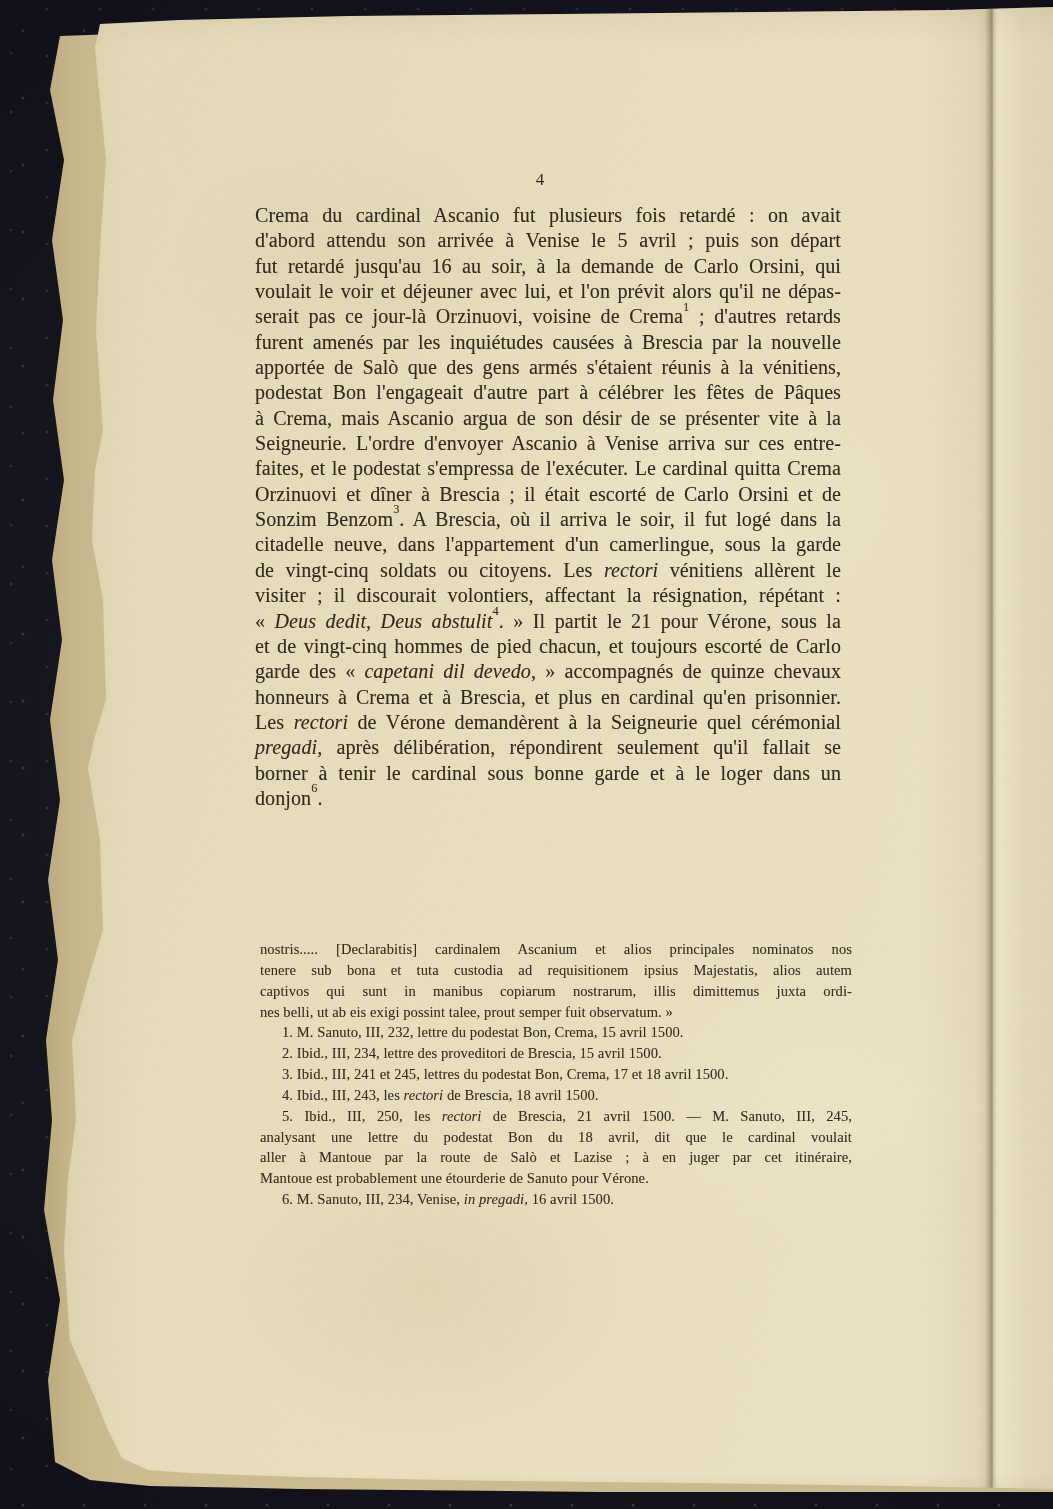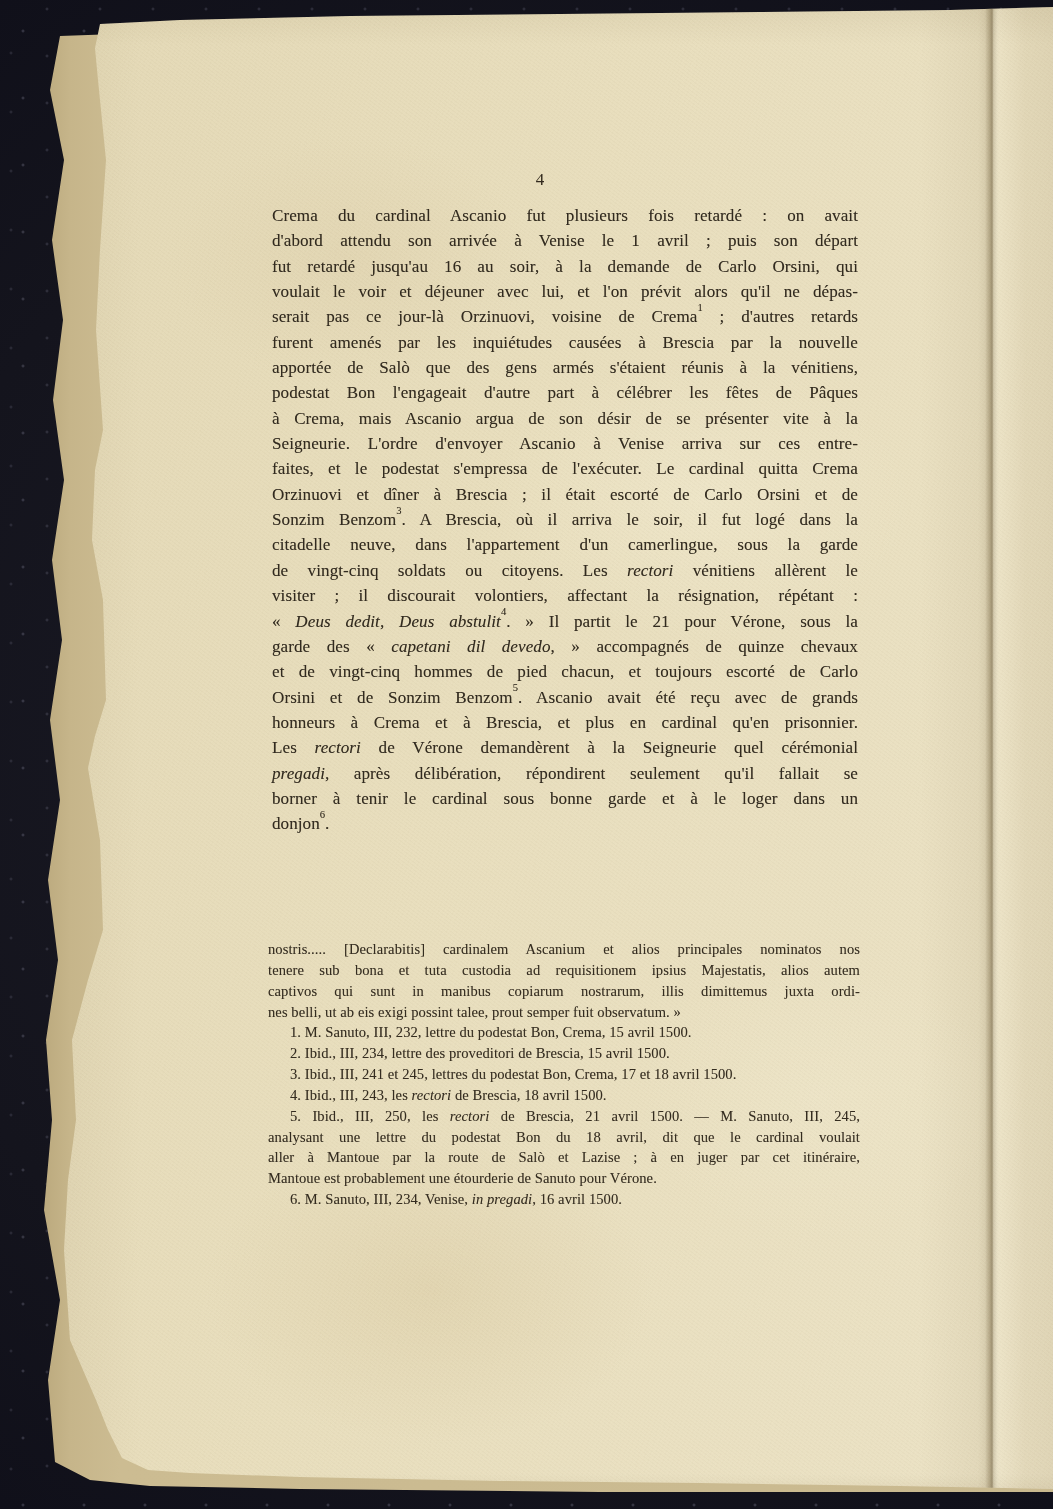--- a/index.html
+++ b/index.html
@@ -44,66 +44,65 @@
   .crease{
     position:absolute;left:985px;top:7px;width:14px;height:1482px;
     background:linear-gradient(to right, rgba(0,0,0,0) 0%, rgba(105,88,52,.30) 35%, rgba(90,74,42,.48) 50%, rgba(0,0,0,.06) 62%, rgba(0,0,0,0) 100%);
   }
   .folio{
     position:absolute;left:272px;top:170px;width:586px;
     transform:translateX(-25px);
     text-align:center;font-size:17px;color:#32291d;
   }
   .bodytext{
-    position:absolute;left:272px;top:203px;width:586px;
-    font-size:17px;line-height:25.35px;color:#312a1f;
+    position:absolute;left:255px;top:203px;width:586px;
+    font-size:20px;line-height:25.35px;color:#312a1f;
     letter-spacing:.1px;
     text-shadow:.2px .2px 0 rgba(45,35,20,.30);
   }
   .footnotes{
-    position:absolute;left:268px;top:939px;width:592px;
+    position:absolute;left:260px;top:939px;width:592px;
     font-size:14.5px;line-height:20.85px;color:#342c20;
     letter-spacing:.1px;
     text-shadow:.2px .2px 0 rgba(45,35,20,.25);
   }
   .tline{text-align:justify;text-align-last:justify;}
   .tline.short{text-align:left;text-align-last:left;}
   .tline.indent{padding-left:22px;}
   .tline sup{font-size:.62em;line-height:0;position:relative;top:-.42em;letter-spacing:0;}
   .tline i{}
 </style>
 </head>
 <body>
 
 <div class="scene">
   <div class="under-page"></div>
   <div class="page">
     <div class="crease"></div>
     <div class="folio">4</div>
     <div class="bodytext">
         <div class="tline">Crema du cardinal Ascanio fut plusieurs fois retardé : on avait</div>
-        <div class="tline">d'abord attendu son arrivée à Venise le 1 avril ; puis son départ</div>
+        <div class="tline">d'abord attendu son arrivée à Venise le 5 avril ; puis son départ</div>
         <div class="tline">fut retardé jusqu'au 16 au soir, à la demande de Carlo Orsini, qui</div>
         <div class="tline">voulait le voir et déjeuner avec lui, et l'on prévit alors qu'il ne dépas-</div>
         <div class="tline">serait pas ce jour-là Orzinuovi, voisine de Crema<sup>1</sup> ; d'autres retards</div>
         <div class="tline">furent amenés par les inquiétudes causées à Brescia par la nouvelle</div>
         <div class="tline">apportée de Salò que des gens armés s'étaient réunis à la vénitiens,</div>
         <div class="tline">podestat Bon l'engageait d'autre part à célébrer les fêtes de Pâques</div>
         <div class="tline">à Crema, mais Ascanio argua de son désir de se présenter vite à la</div>
         <div class="tline">Seigneurie. L'ordre d'envoyer Ascanio à Venise arriva sur ces entre-</div>
         <div class="tline">faites, et le podestat s'empressa de l'exécuter. Le cardinal quitta Crema</div>
         <div class="tline">Orzinuovi et dîner à Brescia ; il était escorté de Carlo Orsini et de</div>
         <div class="tline">Sonzim Benzom<sup>3</sup>. A Brescia, où il arriva le soir, il fut logé dans la</div>
         <div class="tline">citadelle neuve, dans l'appartement d'un camerlingue, sous la garde</div>
         <div class="tline">de vingt-cinq soldats ou citoyens. Les <i>rectori</i> vénitiens allèrent le</div>
         <div class="tline">visiter ; il discourait volontiers, affectant la résignation, répétant :</div>
         <div class="tline">« <i>Deus dedit, Deus abstulit</i><sup>4</sup>. » Il partit le 21 pour Vérone, sous la</div>
+        <div class="tline">et de vingt-cinq hommes de pied chacun, et toujours escorté de Carlo</div>
         <div class="tline">garde des « <i>capetani dil devedo</i>, » accompagnés de quinze chevaux</div>
-        <div class="tline">et de vingt-cinq hommes de pied chacun, et toujours escorté de Carlo</div>
-        <div class="tline">Orsini et de Sonzim Benzom<sup>5</sup>. Ascanio avait été reçu avec de grands</div>
         <div class="tline">honneurs à Crema et à Brescia, et plus en cardinal qu'en prisonnier.</div>
         <div class="tline">Les <i>rectori</i> de Vérone demandèrent à la Seigneurie quel cérémonial</div>
         <div class="tline"><i>pregadi,</i> après délibération, répondirent seulement qu'il fallait se</div>
         <div class="tline">borner à tenir le cardinal sous bonne garde et à le loger dans un</div>
         <div class="tline short">donjon<sup>6</sup>.</div>
       </div>
     <div class="footnotes">
         <div class="tline">nostris..... [Declarabitis] cardinalem Ascanium et alios principales nominatos nos</div>
         <div class="tline">tenere sub bona et tuta custodia ad requisitionem ipsius Majestatis, alios autem</div>
         <div class="tline">captivos qui sunt in manibus copiarum nostrarum, illis dimittemus juxta ordi-</div>

